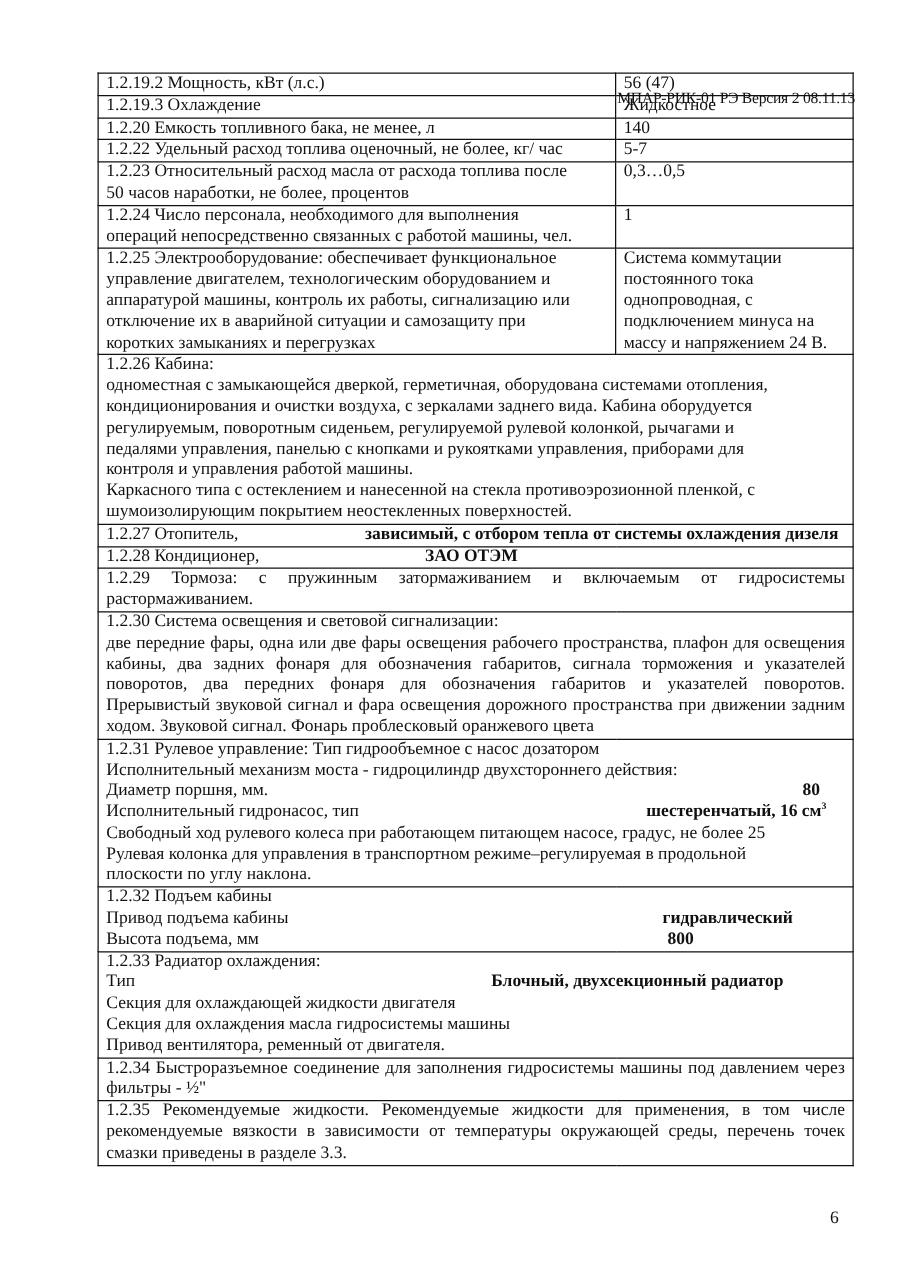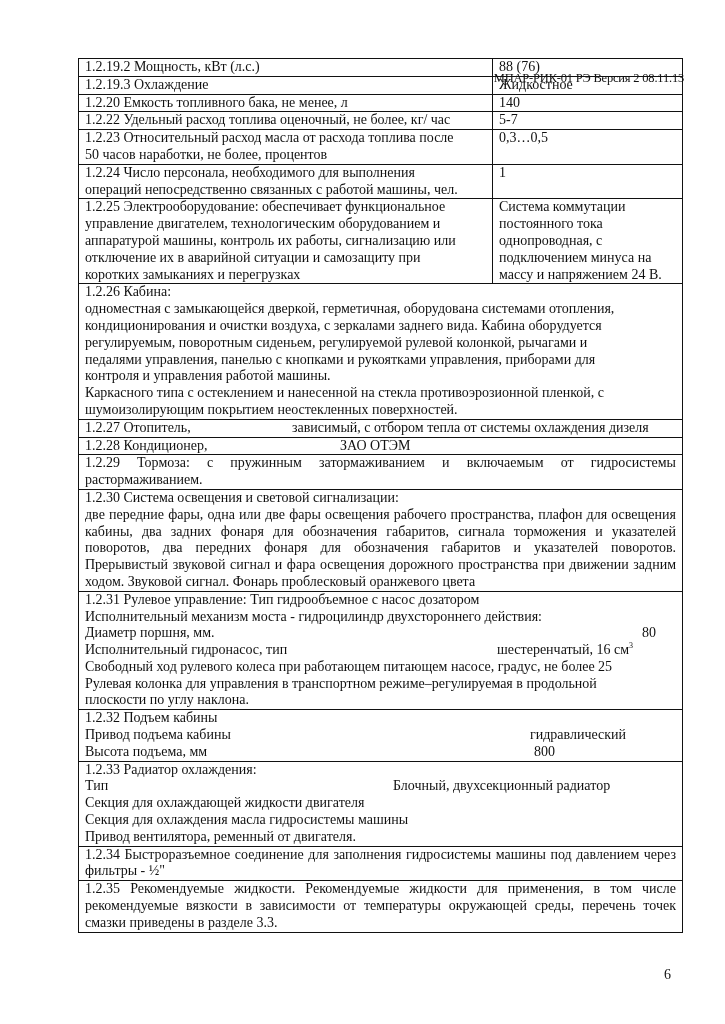--- a/index.html
+++ b/index.html
@@ -21,40 +21,40 @@
       border: 1.3px solid #111111;
       padding: 0 6px 0 6px;
       vertical-align: top;
     }
     .doc-table col.c1 { width: 414px; }
     .doc-table col.c2 { width: 190px; }
     .one-line td { height: 16px; }
     .justify { text-align: justify; text-align-last: left; }
     .line { display: block; white-space: nowrap; }
     .kv-abs { position: relative; white-space: nowrap; height: 16.8px; }
-    .kv-abs .v { position: absolute; top: 0; }
+    .kv-abs .v { position: absolute; top: 0; font-weight: bold; }
     sup { font-size: 8px; line-height: 0; vertical-align: 6px; }
     .page-number {
       position: absolute; left: 664px; top: 967px; font-size: 14px;
     }
   </style>
 </head>
 <body>
 
 <div class="header">МПАР-РИК-01 РЭ Версия 2 08.11.13</div>
 
 <table class="doc-table">
   <colgroup>
       <col class="c1">
       <col class="c2">
     </colgroup>
   <tbody>
     <tr class="one-line">
       <td>1.2.19.2  Мощность, кВт (л.с.)</td>
-      <td>88 (76)</td>
+      <td>56 (47)</td>
     </tr>
     <tr class="one-line">
       <td>1.2.19.3  Охлаждение</td>
       <td>Жидкостное</td>
     </tr>
     <tr class="one-line">
       <td>1.2.20 Емкость топливного бака, не менее, л</td>
       <td>140</td>
     </tr>
     <tr class="one-line">
@@ -140,21 +140,21 @@
     <tr>
       <td colspan="2">
         <span class="line">1.2.31 Рулевое управление: Тип  гидрообъемное с насос дозатором</span>
         <span class="line">Исполнительный механизм моста - гидроцилиндр двухстороннего действия:</span>
         <div class="kv-abs">
           <span>Диаметр поршня, мм.</span>
           <span class="v" style="left: 557px;">80</span>
         </div>
         <div class="kv-abs">
           <span>Исполнительный гидронасос, тип</span>
-          <span class="v" style="left: 412px;"><span>шестеренчатый, 16 см</span><sup>3</sup></span>
+          <span class="v" style="left: 432px;"><span>шестеренчатый, 16 см</span><sup>3</sup></span>
         </div>
         <span class="line">Свободный ход рулевого колеса при работающем питающем насосе, градус, не более 25</span>
         <span class="line">Рулевая колонка для управления в транспортном режиме–регулируемая в продольной</span>
         <span class="line">плоскости по углу наклона.</span>
       </td>
     </tr>
 
     <tr>
       <td colspan="2">
         <span class="line">1.2.32 Подъем кабины</span>

